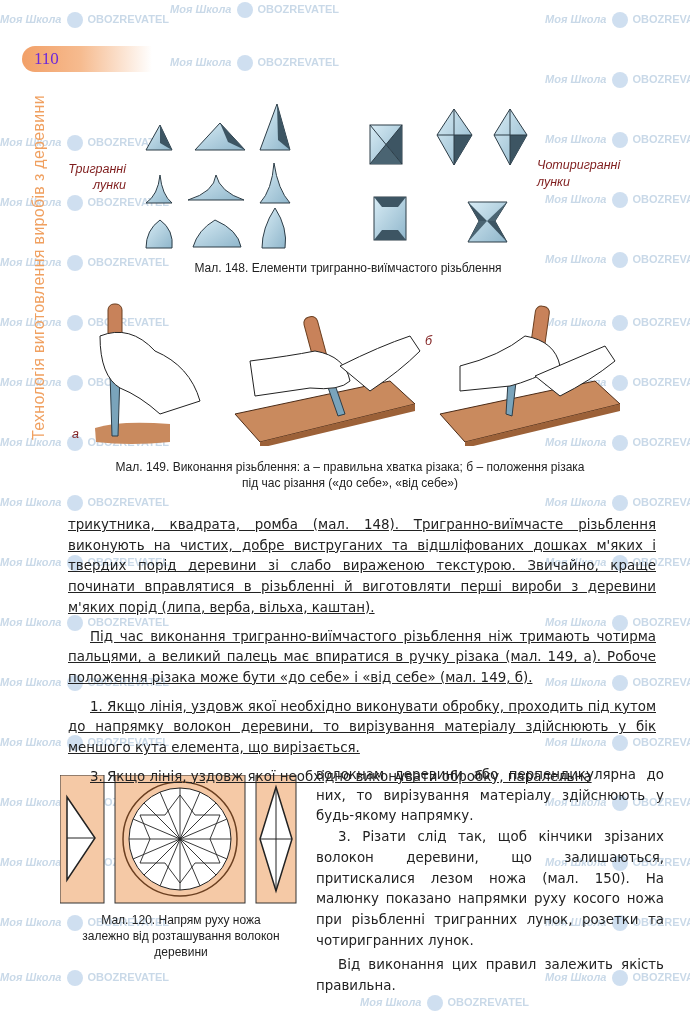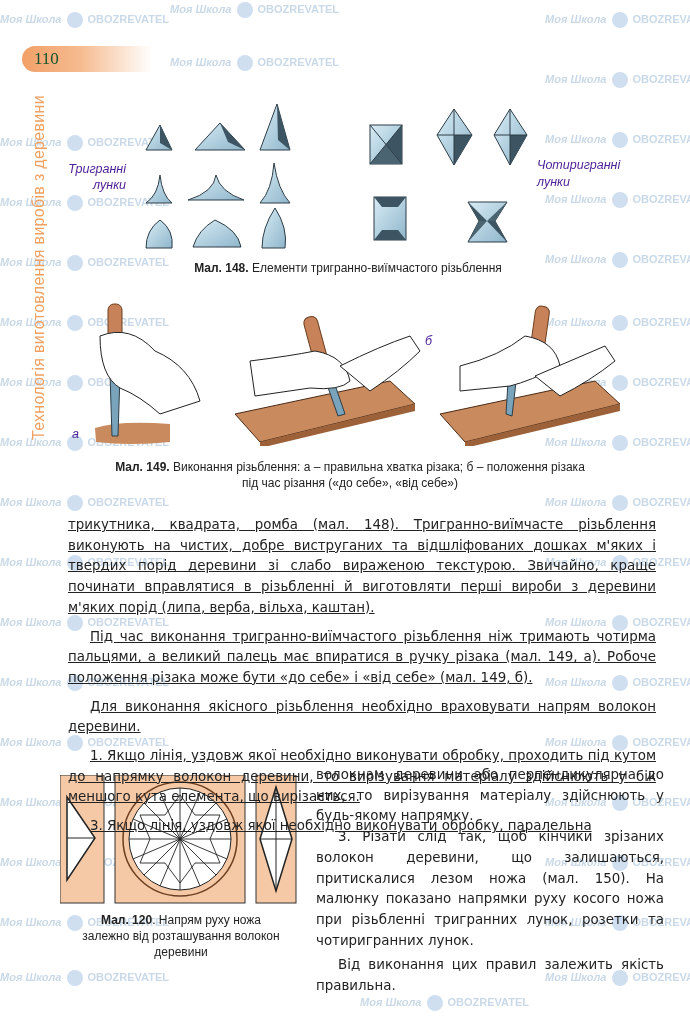--- a/index.html
+++ b/index.html
@@ -20,34 +20,34 @@
       background: #cfdff0; vertical-align: middle; margin-right: 4px;
     }
     .page-tab {
       position: absolute; left: 22px; top: 46px; width: 130px; height: 26px;
       border-radius: 13px 0 0 13px;
       background: linear-gradient(to right, #f2a068 0%, #f6bb8f 45%, rgba(255,230,210,0) 100%);
       z-index: 2;
     }
     .page-num {
       position: absolute; left: 34px; top: 49px; font-family: "Liberation Serif", serif;
-      font-size: 17px; color: #14532d; z-index: 3;
+      font-size: 17px; color: #6d28d9; z-index: 3;
     }
     .side-title {
       position: absolute; left: 30px; top: 440px; transform-origin: left top;
       transform: rotate(-90deg); font-size: 16px; color: #f0a060; white-space: nowrap;
       letter-spacing: 0.3px; z-index: 2;
     }
     .figure { position: absolute; z-index: 2; }
     .caption {
       position: absolute; font-size: 12px; color: #222; text-align: center; z-index: 3;
     }
-    .caption b { font-weight: bold; }
+    .caption b { font-weight: normal; }
     .label-it {
-      position: absolute; font-style: italic; font-size: 12.5px; color: #4c1d95; z-index: 3;
+      position: absolute; font-style: italic; font-size: 12.5px; color: #7f1d1d; z-index: 3;
     }
     .body-text {
       position: absolute; left: 60px; width: 604px; font-family: "DejaVu Sans", sans-serif;
       font-size: 13.4px; line-height: 20.7px; color: #222; text-align: justify; z-index: 3;
     }
     .body-text p { margin: 8px; text-indent: 22px; text-decoration: underline; }
     .body-text p.noind { text-indent: 0; }
     .narrow {
       position: absolute; left: 316px; width: 348px; font-family: "DejaVu Sans", sans-serif;
       font-size: 13.4px; line-height: 20.7px; color: #222; text-align: justify; z-index: 3;
@@ -190,21 +190,20 @@
 <div class="label-it" style="left:72px;top:427px">а</div>
 <div class="label-it" style="left:425px;top:334px">б</div>
 <div class="caption" style="left:60px;top:459px;width:580px;line-height:16px">
   <div><b>Мал. 149.</b><span> Виконання різьблення: а – правильна хватка різака; б – положення різака</span></div>
   <div>під час різання («до себе», «від себе»)</div>
 </div>
 
 <div class="body-text" style="top:507px">
   <p class="noind">трикутника, квадрата, ромба (мал. 148). Тригранно-виїмчасте різьблення виконують на чистих, добре виструганих та відшліфованих дошках м'яких і твердих порід деревини зі слабо вираженою текстурою. Звичайно, краще починати вправлятися в різьбленні й виготовляти перші вироби з деревини м'яких порід (липа, верба, вільха, каштан).</p>
   <p>Під час виконання тригранно-виїмчастого різьблення ніж тримають чотирма пальцями, а великий палець має впиратися в ручку різака (мал. 149, а). Робоче положення різака може бути «до себе» і «від себе» (мал. 149, б).</p>
-  <p>Для виконання якісного різьблення необхідно враховувати напрям волокон деревини.</p>
   <p>1. Якщо лінія, уздовж якої необхідно виконувати обробку, проходить під кутом до напрямку волокон деревини, то вирізування матеріалу здійснюють у бік меншого кута елемента, що вирізається.</p>
   <p>3. Якщо лінія, уздовж якої необхідно виконувати обробку, паралельна</p>
 </div>
 
 <svg class="figure" style="left:60px;top:775px" width="240" height="130" viewBox="0 0 240 130">
   <rect x="0" y="0" width="44" height="128" fill="#f5c9a6" stroke="#333"></rect>
   <polygon points="7,22 35,63 7,105" fill="#fff" stroke="#222" stroke-width="1.5"></polygon>
   <line x1="7" y1="63" x2="35" y2="63" stroke="#222"></line>
   <rect x="55" y="0" width="130" height="128" fill="#f5c9a6" stroke="#333"></rect>
   <circle cx="120" cy="64" r="57" fill="none" stroke="#6b3f20" stroke-width="1.5"></circle>

